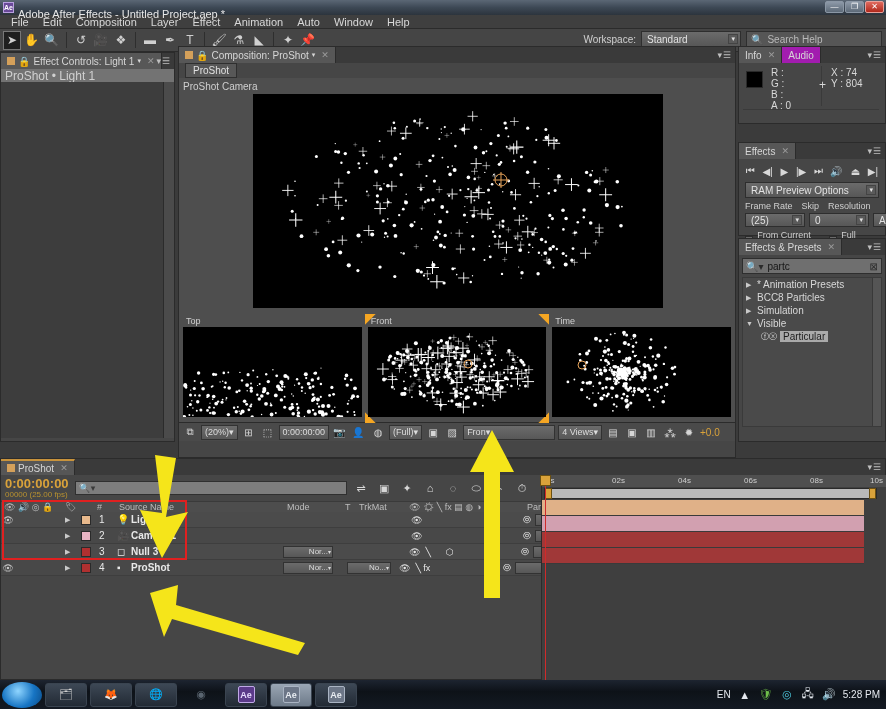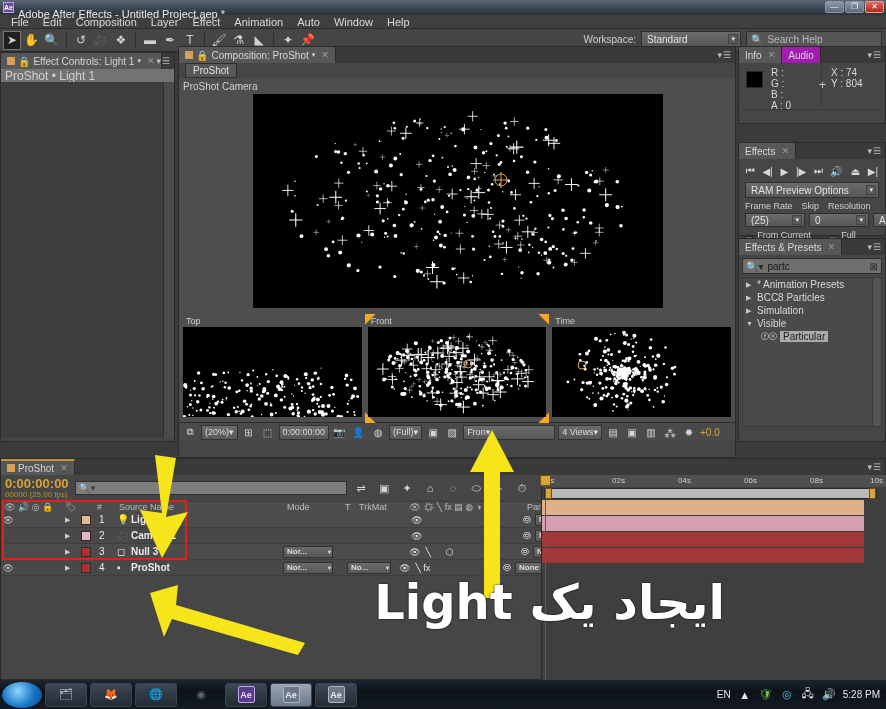--- a/index.html
+++ b/index.html
@@ -128,21 +128,21 @@
   .tcsub{color:#b8912f;font-size:8px;}
   #tl-search{width:272px;height:14px;background:#7d7d7d;border:1px solid #2f2f2f;display:flex;align-items:center;padding-left:4px;gap:3px;color:#3a3a3a;font-size:9px;}
   .tlico{width:17px;height:17px;display:flex;align-items:center;justify-content:center;font-size:11px;color:#d6d6d6;}
   #colhdr{height:11px;background:#4d4d4d;display:flex;align-items:center;font-size:9px;color:#bdbdbd;border-top:1px solid #3a3a3a;}
   .layerrow{height:16px;display:flex;align-items:center;font-size:10px;color:#e8e8e8;border-bottom:1px solid #3e3e3e;}
   .layerrow:nth-child(odd){background:#4b4b4b;}
   .layerrow:nth-child(even){background:#484848;}
   .eye{width:14px;text-align:center;font-size:9px;color:#cfcfcf;}
   .swatchbox{width:10px;height:10px;border:1px solid #2a2a2a;}
   .pdd{width:52px;height:12px;background:linear-gradient(to bottom,#6b6b6b,#575757);border:1px solid #323232;
-       font-size:8px;color:#dcdcdc;display:flex;align-items:center;justify-content:space-between;padding:0 1px 0 3px;font-weight:bold;}
+       font-size:8px;color:#dcdcdc;display:flex;align-items:center;justify-content:flex-end;padding:0 1px 0 16px;}
   #tl-graph{position:absolute;left:540px;top:16px;width:346px;height:206px;background:#3f3f3f;border-left:1px solid #2b2b2b;}
   #ruler{height:12px;background:#4f4f4f;position:relative;font-size:8px;color:#cfcfcf;}
   #ruler .tk{position:absolute;top:1px;}
   #workarea{height:11px;background:#b9b9b9;border:1px solid #2a2a2a;margin:1px 10px 0 2px;position:relative;}
   #workarea .hand{position:absolute;top:-1px;width:7px;height:11px;background:#d9a23a;border:1px solid #6b5012;}
   .bar{height:16px;border-bottom:1px solid #3a3a3a;}
   #cti{position:absolute;left:3px;top:0;width:1px;height:206px;background:#d02a2a;}
   #cti .head{position:absolute;left:-5px;top:0;width:11px;height:11px;background:#d9a23a;border:1px solid #6b5012;}
   
   #overlay{position:absolute;left:0;top:0;width:886px;height:709px;pointer-events:none;}
@@ -1715,21 +1715,20 @@
   </svg>
 
   <svg class="arrow" style="position:absolute;left:470px;top:430px;" width="48" height="170">
     <polygon points="22,0 44,42 30,42 30,168 14,168 14,42 0,42" fill="#f5e51a"></polygon>
   </svg>
 
   <svg class="arrow" style="position:absolute;left:150px;top:585px;" width="160" height="70">
     <polygon points="0,8 28,0 26,20 155,58 148,70 22,34 14,52" fill="#f5e51a"></polygon>
   </svg>
 
-  <div id="persian">ایجاد یک Light</div>
 </div>
 
 <div id="taskbar">
   <div id="startorb"></div>
   <div class="tbtn">
       <span>🗂</span>
     </div>
   <div class="tbtn">
       <span>🦊</span>
     </div>

